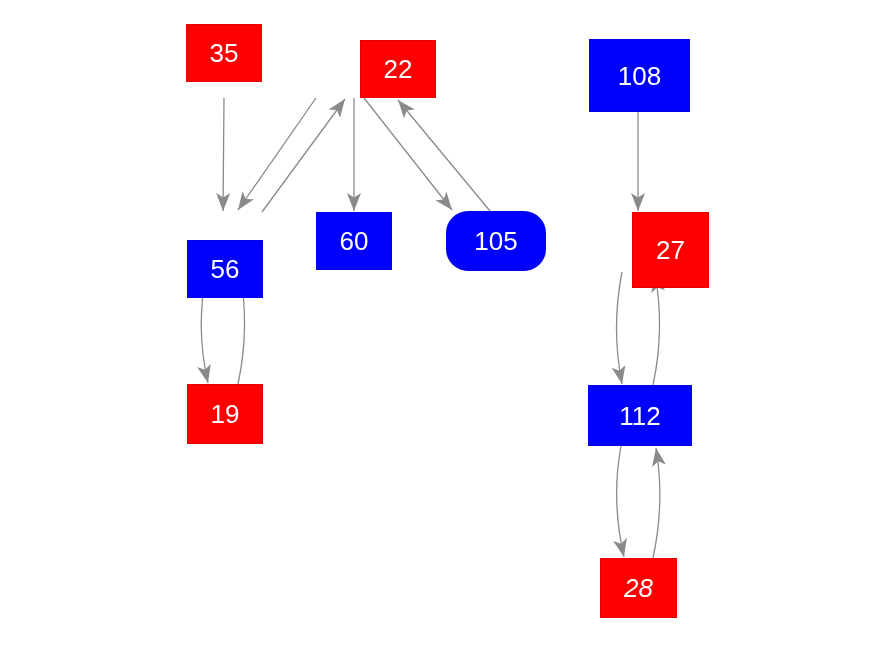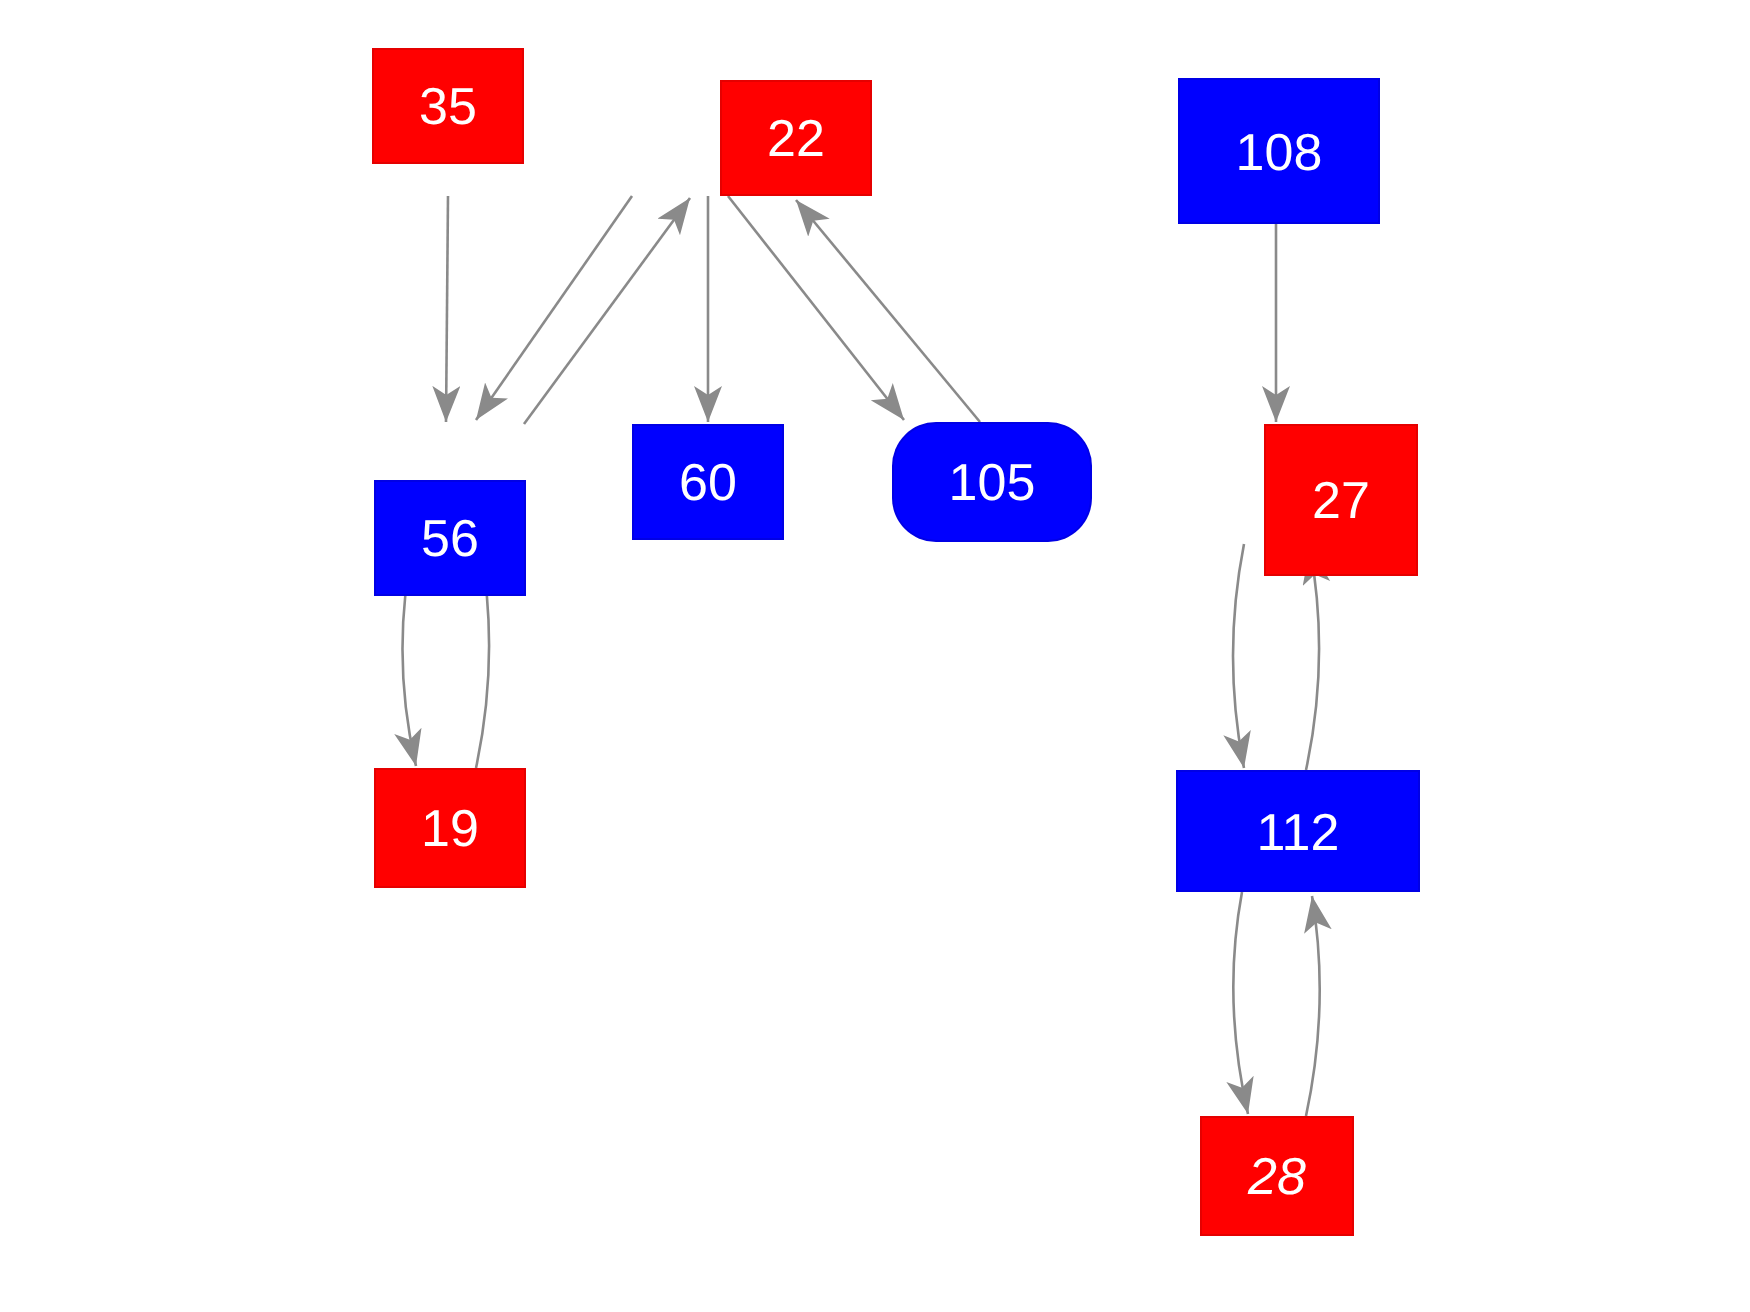--- a/index.html
+++ b/index.html
@@ -91,20 +91,20 @@
       </div>
       <div class="node" style="left: 446px; top: 211px; width: 100px; height: 60px; background: rgb(0, 0, 255); border-radius: 22px;">
         <span>105</span>
       </div>
       <div class="node" style="left: 600px; top: 212px; width: 77px; height: 76px; background: rgb(255, 0, 0); margin-left: 32px;">
         <span>27</span>
       </div>
       <div class="node" style="left: 187px; top: 384px; width: 76px; height: 60px; background: rgb(255, 0, 0);">
         <span>19</span>
       </div>
-      <div class="node" style="left: 588px; top: 385px; width: 122px; height: 61px; background: rgb(0, 0, 255);">
+      <div class="node" style="left: 588px; top: 385px; width: 104px; height: 61px; background: rgb(0, 0, 255);">
         <span>112</span>
       </div>
       <div class="node" style="left: 600px; top: 558px; width: 77px; height: 60px; background: rgb(255, 0, 0); font-style: italic;">
         <span>28</span>
       </div>
     </div>
 </div>
 
 </body></html>

